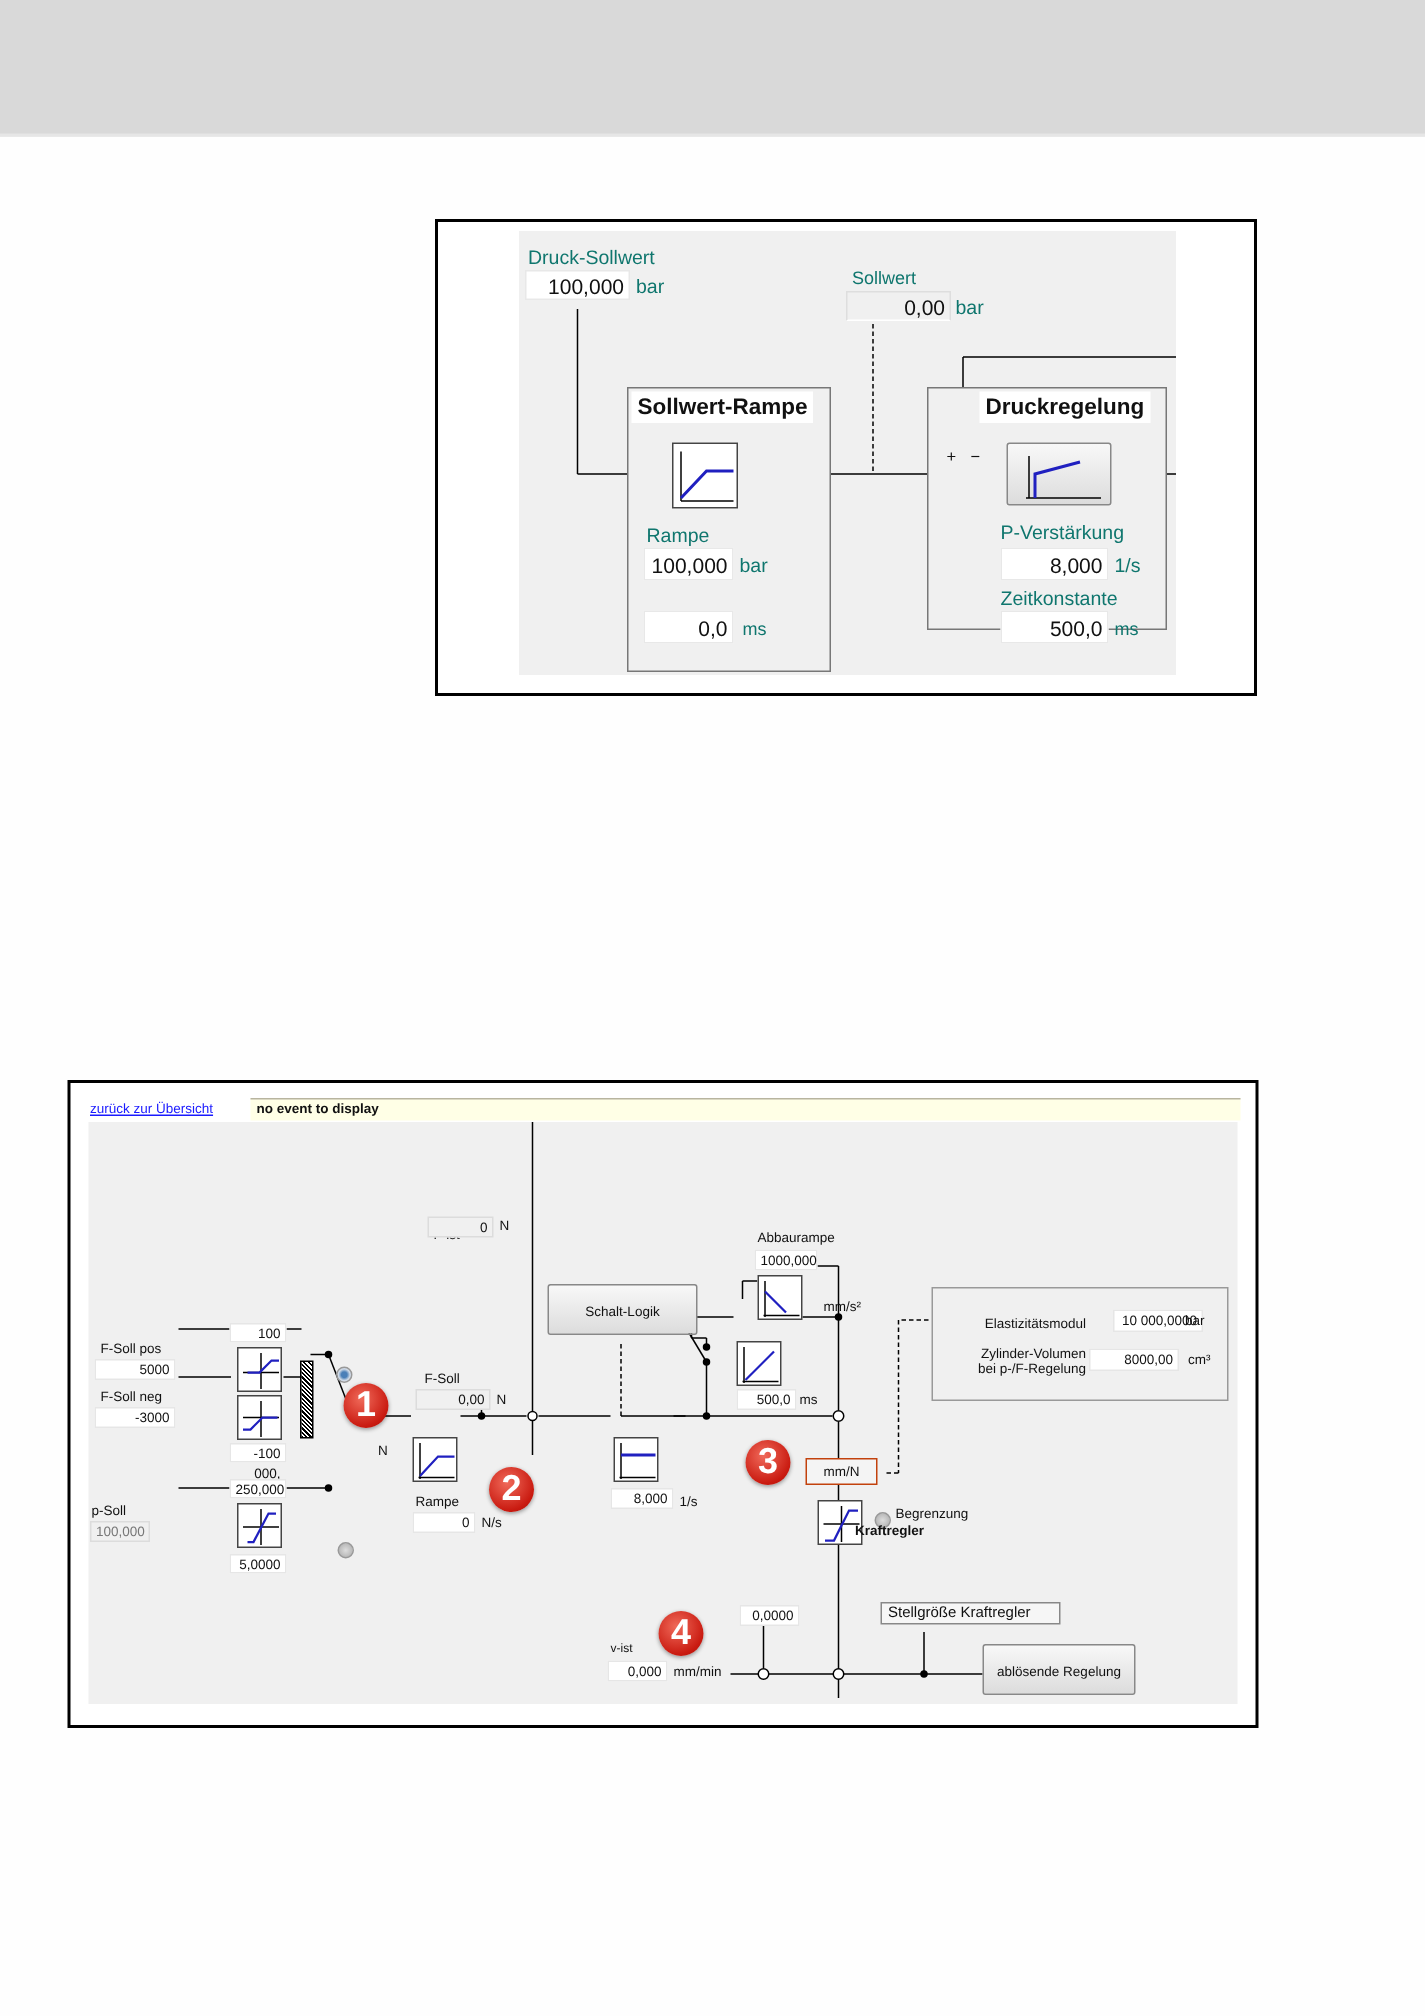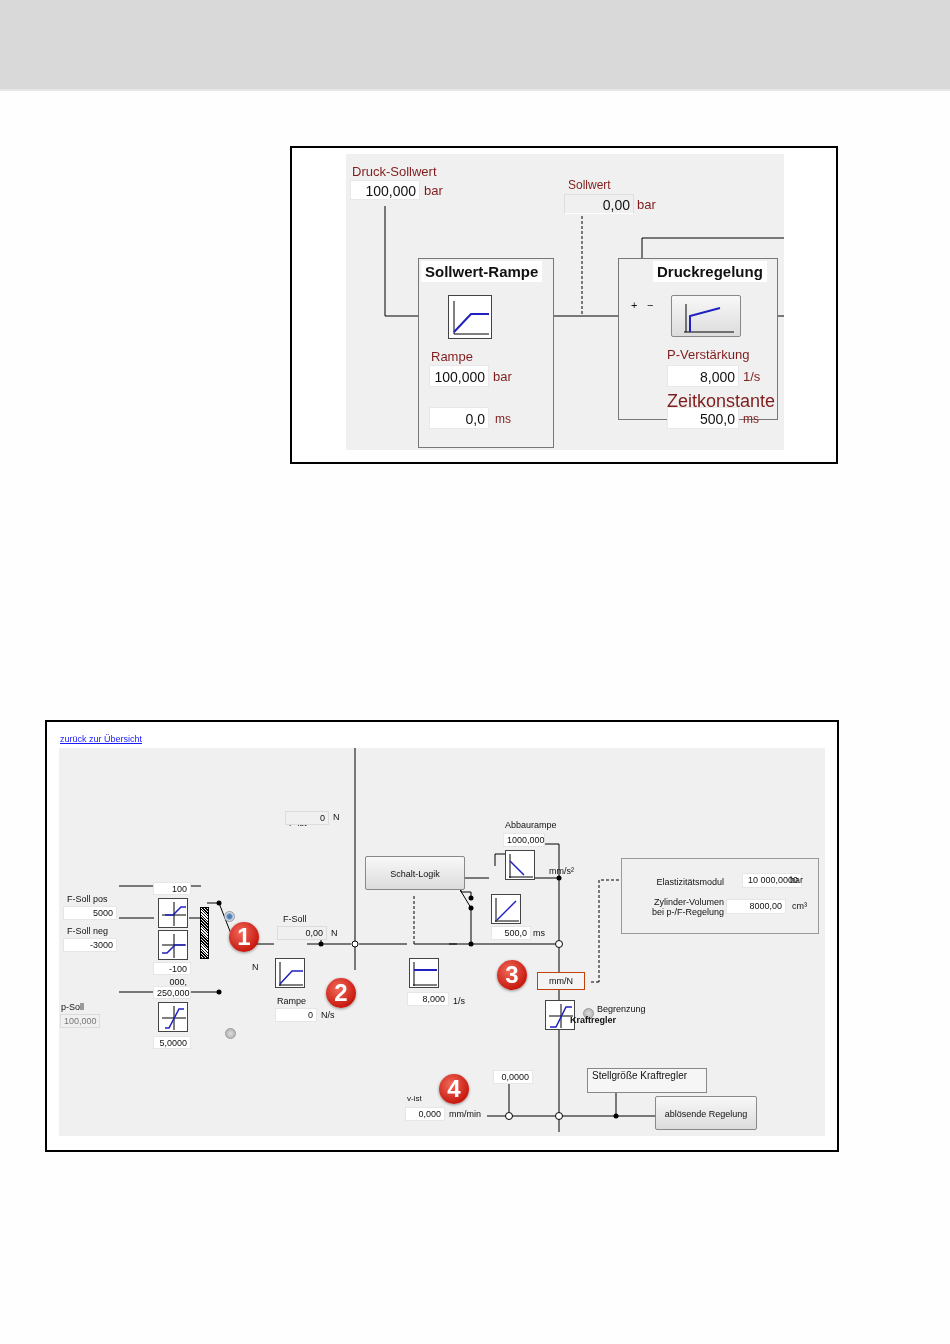--- a/index.html
+++ b/index.html
@@ -4,21 +4,21 @@
 <style>
   html, body { margin:0; padding:0; }
   body { width:950px; height:1344px; background:#fefefe; position:relative; overflow:hidden;
          font-family:"Liberation Sans", sans-serif; }
   .abs { position:absolute; }
   .header-band { left:0; top:0; width:950px; height:89px; background:#d9d9d9; border-bottom:2px solid #e6e6e6; }
 
   
   .fig1 { left:290px; top:146px; width:544px; height:314px; border:2px solid #000; background:#fff; }
   .fig1 .panel { left:54px; top:6px; width:438px; height:296px; background:#f0f0f0; }
-  .lbl { font-size:12px; color:#7f1d1d; white-space:nowrap;text-align:right; }
+  .lbl { font-size:12px; color:#0f766e; white-space:nowrap;text-align:right; }
   .lbl-sm { font-size:9px; color:#111; white-space:nowrap; }
   .field { background:#fff; border:1px solid #e8e8e8; text-align:right; font-size:14px; padding:0 3px; box-sizing:border-box; color:#111; }
   .field-ro { background:#f0f0f0; border:1px solid #dedede; border-bottom-color:#fff; text-align:right; font-size:14px; padding:0 3px; box-sizing:border-box; color:#111; }
   .group { border:1px solid #777; background:#f0f0f0; box-sizing:border-box; }
   .group-title { background:#fff; font-weight:bold; font-size:15px; color:#111; padding:2px 4px; white-space:nowrap; }
   .iconbox { background:#fff; border:1px solid #444; box-sizing:border-box; }
   .btn3d { background:linear-gradient(#f8f8f8,#dcdcdc); border:1px solid #888; border-radius:2px; box-sizing:border-box; text-align:center; }
 
   
   .fig2 { left:45px; top:720px; width:790px; height:428px; border:2px solid #000; background:#fff; }
@@ -90,29 +90,30 @@
       <div class="abs btn3d" style="left:52px;top:36px;width:70px;height:42px;">
         <svg width="70" height="42">
             <line x1="12" y1="36" x2="62" y2="36" stroke="#000"></line>
             <line x1="14" y1="36" x2="14" y2="8" stroke="#000"></line>
             <polyline points="18,36 18,20 48,12" fill="none" stroke="#2020c0" stroke-width="2"></polyline>
           </svg>
       </div>
       <span class="abs lbl" style="left:48px;top:88px;font-size:13px;">P-Verstärkung</span>
       <div class="abs field" style="left:48px;top:106px;width:72px;height:22px;line-height:22px;">8,000</div>
       <span class="abs lbl" style="left:124px;top:110px;font-size:13px;">1/s</span>
-      <span class="abs lbl" style="left:48px;top:132px;font-size:18px;">Zeitkonstante</span>
+      <span class="abs lbl" style="left:48px;top:132px;font-size:13px;">Zeitkonstante</span>
       <div class="abs field" style="left:48px;top:148px;width:72px;height:22px;line-height:22px;">500,0</div>
       <span class="abs lbl" style="left:124px;top:153px;font-size:12px;">ms</span>
     </div>
   </div>
 </div>
 
 <div class="abs fig2">
   <span class="abs link" style="left:13px;top:12px;">zurück zur Übersicht</span>
+  <div class="abs eventbar" style="left:120px;top:10px;width:660px;height:15px;">no event to display</div>
 
   <div class="abs panel">
     <svg width="766" height="388">
       <g stroke="#000" fill="none" stroke-width="1">
 
         <line x1="296" y1="0" x2="296" y2="222"></line>
 
         <line x1="60" y1="138" x2="95" y2="138"></line>
 
         <line x1="60" y1="170" x2="95" y2="170"></line>
@@ -284,19 +285,19 @@
           <line x1="15" y1="27" x2="15" y2="3" stroke="#000"></line>
           <polyline points="4,26 10,26 20,6 26,6" fill="none" stroke="#2020c0" stroke-width="1.5"></polyline>
         </svg>
     </div>
     <div class="abs radio" style="left:524px;top:260px;"></div>
     <span class="abs lbl-sm" style="left:538px;top:256px;">Begrenzung</span>
     <span class="abs lbl-sm" style="left:511px;top:267px;font-weight:bold;">Kraftregler</span>
 
     <div class="abs badge" style="left:380px;top:326px;">4</div>
     <div class="abs f2field" style="left:434px;top:322px;width:40px;height:14px;">0,0000</div>
-    <div class="abs" style="left:528px;top:320px;width:120px;height:25px;background:#f6f6f6;border:1px solid #888;box-sizing:border-box;font-size:10px;padding-left:4px;line-height:13px;color:#111;">Stellgröße Kraftregler</div>
+    <div class="abs" style="left:528px;top:320px;width:120px;height:15px;background:#f6f6f6;border:1px solid #888;box-sizing:border-box;font-size:10px;padding-left:4px;line-height:13px;color:#111;">Stellgröße Kraftregler</div>
     <span class="abs lbl-sm" style="left:348px;top:346px;font-size:8px;">v-ist</span>
     <div class="abs f2field" style="left:346px;top:359px;width:40px;height:14px;">0,000</div>
     <span class="abs lbl-sm" style="left:390px;top:361px;">mm/min</span>
     <div class="abs btn3d" style="left:596px;top:348px;width:102px;height:34px;line-height:34px;font-size:9px;color:#111;">ablösende Regelung</div>
   </div>
 </div>
 
 </body></html>

